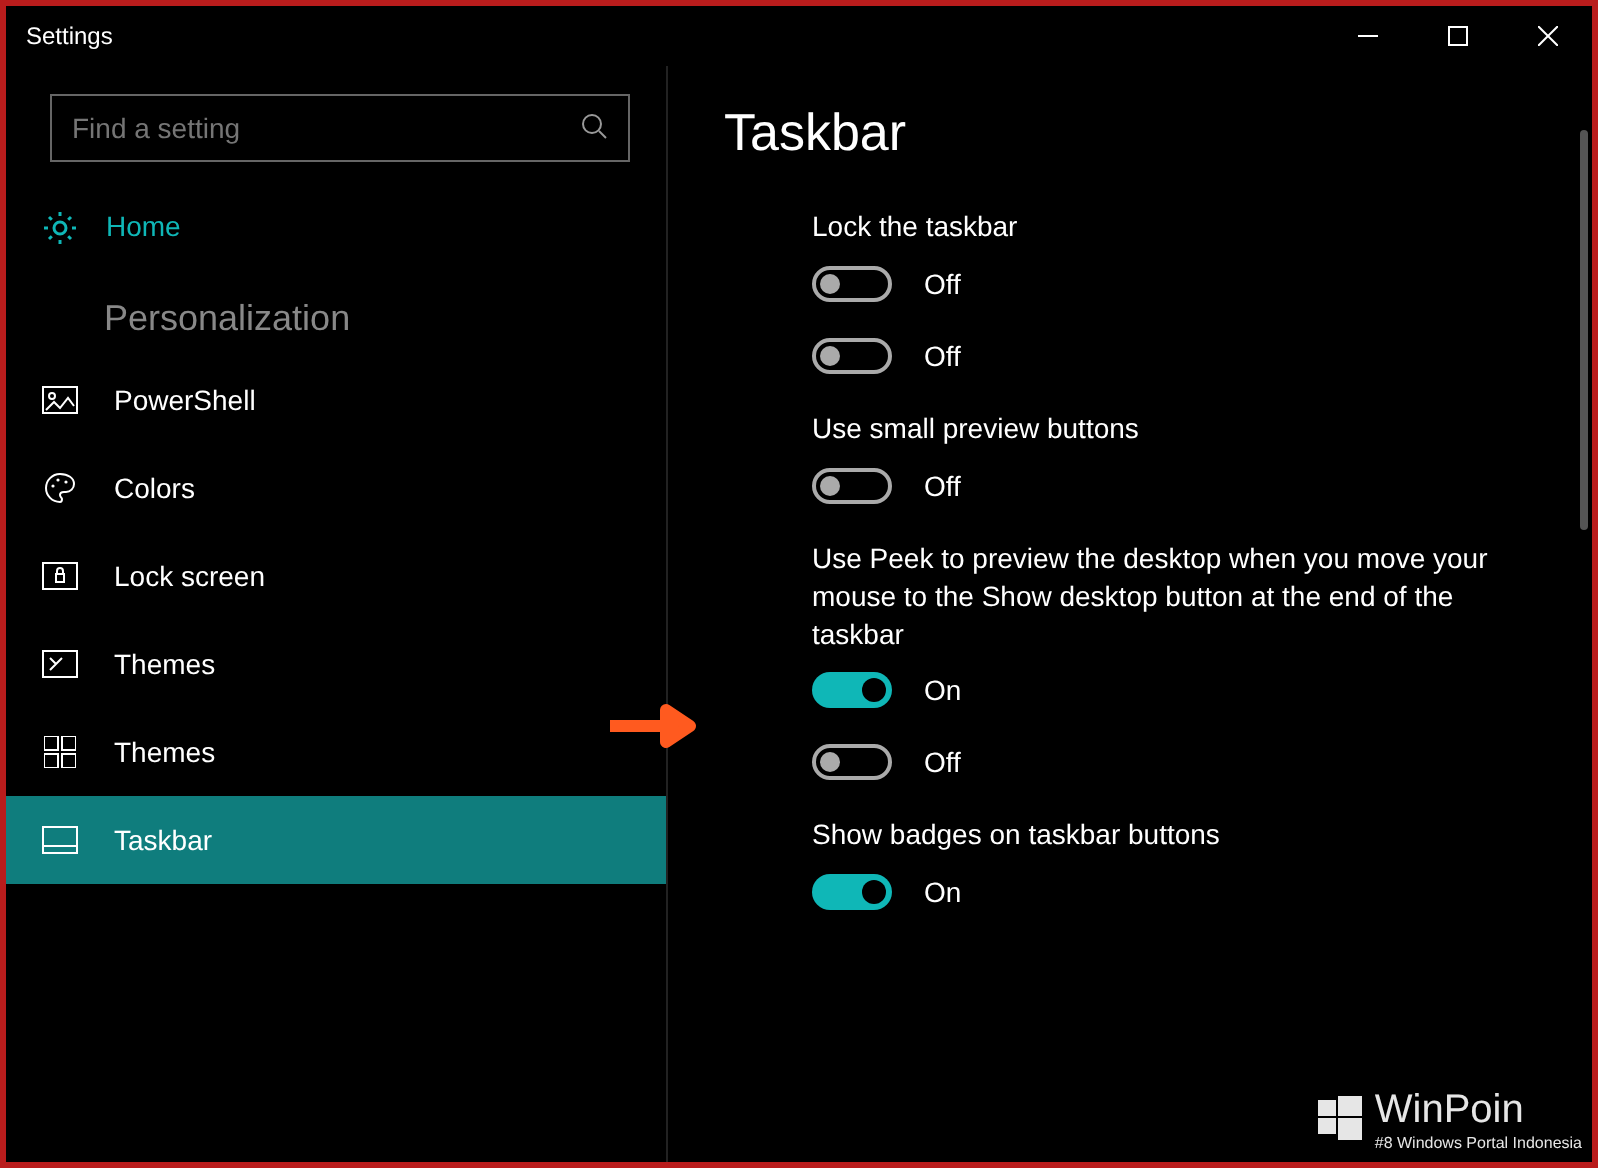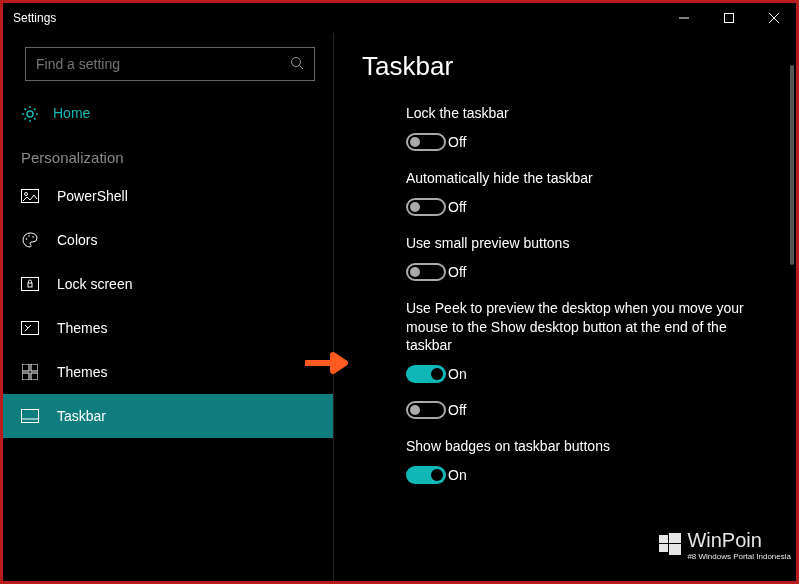--- a/index.html
+++ b/index.html
@@ -7,38 +7,38 @@
 .window { width: 799px; height: 584px; background: #000; border: 3px solid #b91c1c; display: flex; flex-direction: column; }
 .titlebar { height: 30px; background: #000; display: flex; align-items: center; padding-left: 10px; color: #fff; font-size: 12px; }
 .titlebar-title { flex: 1; }
 .titlebar-btns { display: flex; height: 100%; }
 .titlebar-btn { width: 45px; display: flex; align-items: center; justify-content: center; color: #fff; }
 .content { flex: 1; display: flex; position: relative; }
 .sidebar { width: 330px; background: #000; padding: 14px 0 0 0; display: flex; flex-direction: column; }
 .search-box { margin: 0 18px 14px 22px; height: 34px; border: 1px solid #666; background: transparent; display: flex; align-items: center; padding: 0 10px; color: #999; font-size: 14px; justify-content: space-between; }
 .search-box input { background: transparent; border: none; color: #999; font-size: 14px; outline: none; flex: 1; }
 .home-row { display: flex; align-items: flex-start; padding: 10px 18px; color: #0fb7b7; font-size: 14px; gap: 14px; }
-.section-label { padding: 16px 18px 8px 18px; color: #888; font-size: 15px; }
+.section-label { padding: 16px 18px 8px 18px; color: #888; font-size: 18px; margin-left: 31px; }
 .nav-item { display: flex; align-items: center; padding: 13px 18px; color: #fff; font-size: 14px; gap: 18px; cursor: pointer; }
 .nav-item.selected { background: #0f7d7d; }
 .nav-icon { width: 18px; height: 18px; display: flex; align-items: center; justify-content: center; }
 .main { flex: 1; background: #000; border-left: 1px solid #222; padding: 18px 28px 0 28px; color: #fff; overflow-y: auto; position: relative; }
 .main h1 { font-size: 26px; font-weight: 400; margin-bottom: 22px; }
 .setting { margin-bottom: 18px; margin-left: 44px; }
 .setting-label { font-size: 14px; color: #fff; margin-bottom: 10px; line-height: 1.35; }
-.toggle-row { display: flex; align-items: center; gap: 2px; }
+.toggle-row { display: flex; align-items: center; gap: 16px; }
 .toggle { width: 40px; height: 18px; border-radius: 9px; position: relative; cursor: pointer; }
 .toggle.off { border: 2px solid #aaa; background: transparent; }
 .toggle.off .knob { width: 10px; height: 10px; border-radius: 50%; background: #aaa; position: absolute; left: 2px; top: 2px; }
 .toggle.on { background: #0fb7b7; }
 .toggle.on .knob { width: 12px; height: 12px; border-radius: 50%; background: #000; position: absolute; right: 3px; top: 3px; }
 .toggle-text { font-size: 14px; color: #fff; }
 .scrollbar { position: absolute; right: 2px; top: 32px; width: 4px; height: 200px; background: #555; border-radius: 2px; }
 .arrow { position: absolute; left: 302px; top: 318px; z-index: 10; }
-.watermark { position: absolute; right: 8px; bottom: 23px; color: #fff; opacity: 0.9; display: flex; align-items: center; gap: 6px; font-size: 13px; }
+.watermark { position: absolute; right: 8px; bottom: 8px; color: #fff; opacity: 0.9; display: flex; align-items: center; gap: 6px; font-size: 13px; }
 .watermark .big { font-size: 20px; font-weight: 300; }
 .watermark .sub { font-size: 8px; display: block; }
 </style>
 </head>
 <body>
 
 <div class="window">
   <div class="titlebar">
     <span class="titlebar-title">Settings</span>
     <div class="titlebar-btns">
@@ -157,21 +157,20 @@
         <div class="setting-label">Lock the taskbar</div>
         <div class="toggle-row">
           <div class="toggle off">
               <div class="knob"></div>
             </div>
           <span class="toggle-text">Off</span>
         </div>
       </div>
 
       <div class="setting">
-        <div class="setting-label">Automatically hide the taskbar</div>
         <div class="toggle-row">
           <div class="toggle off">
               <div class="knob"></div>
             </div>
           <span class="toggle-text">Off</span>
         </div>
       </div>
 
       <div class="setting">
         <div class="setting-label">Use small preview buttons</div>

